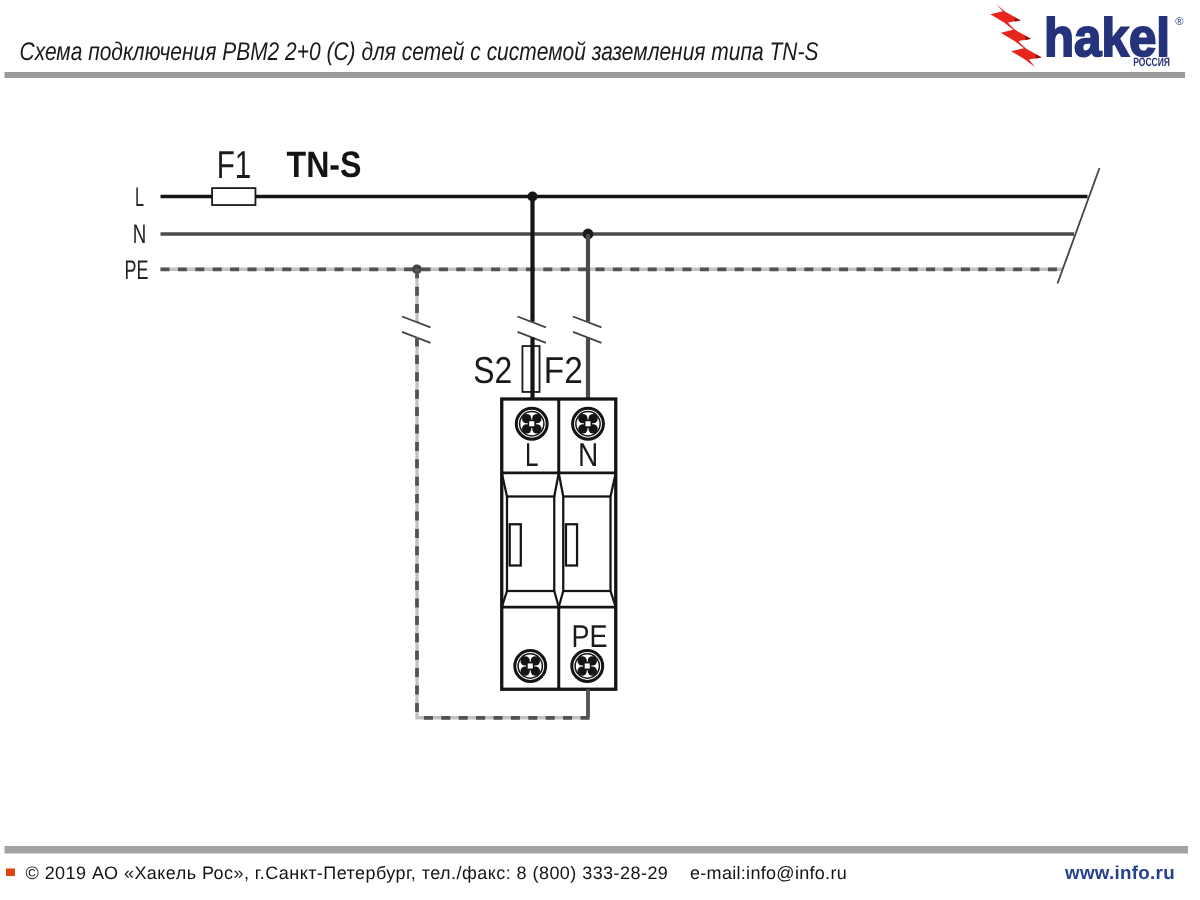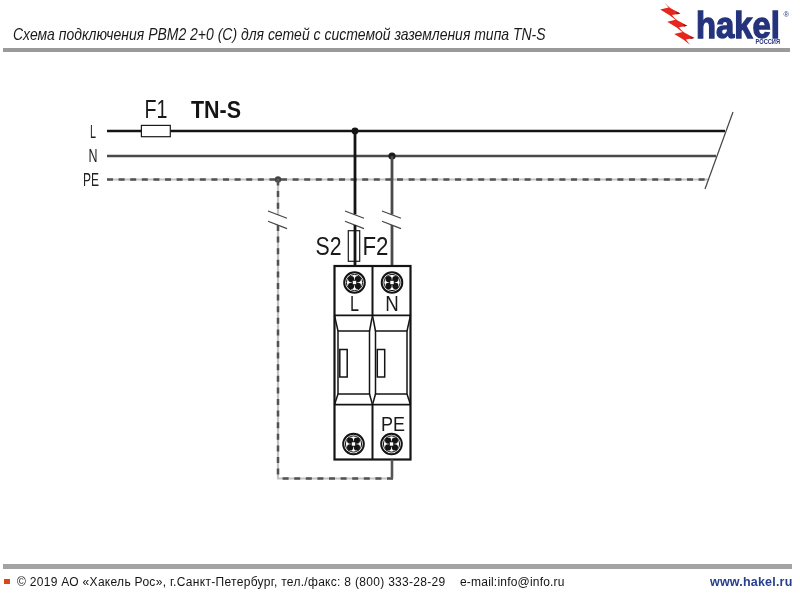--- a/index.html
+++ b/index.html
@@ -168,13 +168,13 @@
 </svg>
 
 <div class="abs" style="left:3px;top:564px;width:789px;height:4.5px;background:#a3a3a3;"></div>
 
 <div class="abs" style="left:4px;top:578.5px;width:5.5px;height:5.5px;background:#dd4513;"></div>
 
 <div class="abs" style="left:17px;top:575px;font-size:12px;color:#141414;letter-spacing:0.3px;white-space:nowrap;">© 2019 АО «Хакель Рос», г.Санкт-Петербург, тел./факс: 8 (800) 333-28-29</div>
 
 <div class="abs" style="left:460px;top:575px;font-size:12px;color:#141414;letter-spacing:0.2px;">e-mail:info@info.ru</div>
 
-<div class="abs" style="left:710px;top:575px;font-size:12.5px;font-weight:bold;color:#26408f;letter-spacing:0.2px;">www.hakel.ru</div>
+<div class="abs" style="left:710px;top:575px;font-size:12.5px;font-weight:bold;color:#26408f;letter-spacing:0.2px;">www.info.ru</div>
 
 </body></html>

